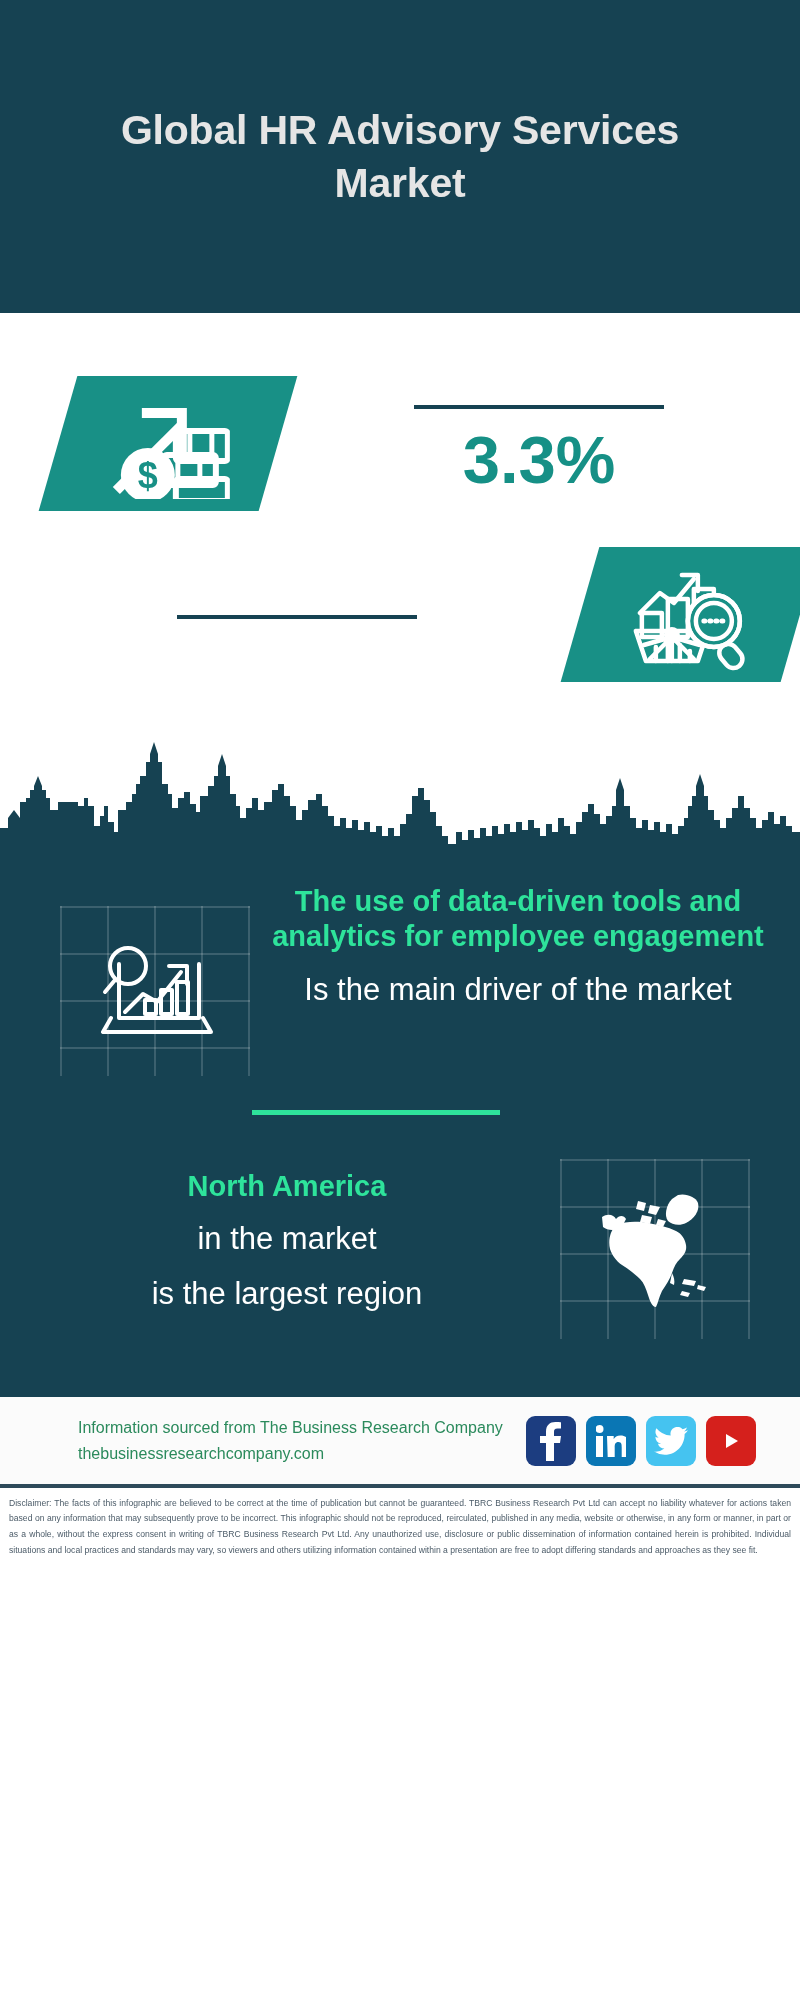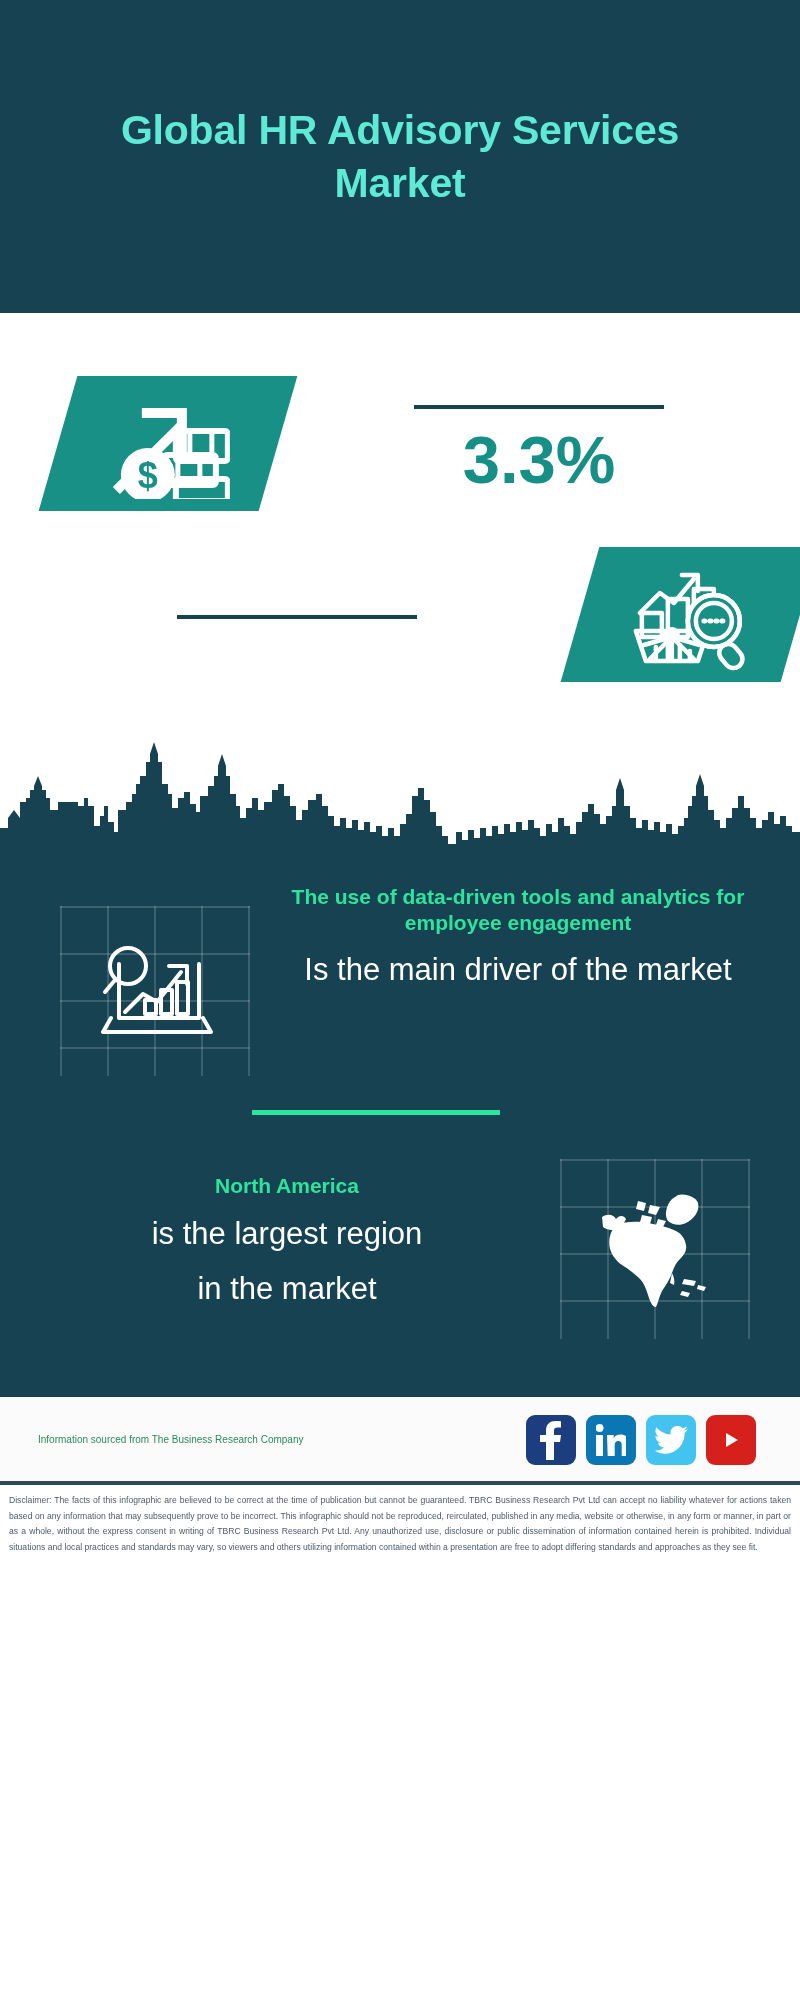--- a/index.html
+++ b/index.html
@@ -21,21 +21,21 @@
   .header{
     background:#164252;
     height:313px;
     display:flex;
     align-items:center;
     justify-content:center;
     box-sizing:border-box;
     padding:0 60px;
   }
   .header-title{
-    color:#5eead4;
+    color:#e5e5e5;
     font-size:41px;
     font-weight:bold;
     line-height:1.28;
     text-align:center;
     letter-spacing:-0.2px;
     margin:12px;
   }
 
   
   .white-area{
@@ -157,21 +157,21 @@
   }
   .driver-icon svg{position:relative;display:block;margin:30px auto 0 auto;}
 
   .driver-text{
     flex:1 1 auto;
     text-align:center;
     padding:0 22px 0 8px;
   }
   .t-green{
     color:#2ee39b;
-    font-size:21px;
+    font-size:29px;
     font-weight:bold;
     line-height:1.22;
     margin:0;
   }
   .t-white{
     color:#ffffff;
     font-size:31px;
     font-weight:normal;
     line-height:1.25;
     margin:16px;
@@ -214,23 +214,24 @@
   .footer{
     background:#fbfbfb;
     display:flex;
     align-items:center;
     padding:18px 22px 16px 38px;
     box-sizing:border-box;
   }
   .foot-src{
     flex:1 1 auto;
     color:#2b8a5c;
-    font-size:10px;
+    font-size:16px;
     line-height:1.65;
     font-family:"Liberation Sans", sans-serif;
+    margin-left:40px;
   }
   .socials{
     flex:0 0 auto;
     display:flex;
     gap:10px;
     align-items:center;
     margin-right:22px;
   }
   .soc{
     width:50px;height:50px;border-radius:9px;
@@ -351,22 +352,22 @@
         <p class="t-green">The use of data-driven tools and analytics for employee engagement</p>
         <p class="t-white">Is the main driver of the market</p>
       </div>
     </div>
 
     <hr class="green-rule">
 
     <div class="region-row">
       <div class="region-text">
         <p class="t-green">North America</p>
+        <p class="t-white">in the market</p>
         <p class="t-white">is the largest region</p>
-        <p class="t-white">in the market</p>
       </div>
       <div class="region-map">
         <div class="grid-bg"></div>
         <svg width="138" height="132" viewBox="0 0 138 132">
           <g fill="#ffffff">
 
             <path d="M92 14 C100 12 110 16 112 22 C114 30 108 38 100 42 C94 45 86 44 82 40 C78 35 80 24 86 18 Z"></path>
 
             <path d="M16 36 C22 32 28 34 30 38 C33 34 38 34 40 38 L36 46 C30 50 22 50 17 46 Z"></path>
 
@@ -390,20 +391,21 @@
           </g>
         </svg>
       </div>
     </div>
   </div>
 
   <div class="foot-sep"></div>
   <div class="footer">
     <div class="foot-src">
       <div>Information sourced from The Business Research Company</div>
+      <div>thebusinessresearchcompany.com</div>
     </div>
     <div class="socials">
       <a class="soc soc-fb">
         <svg width="24" height="40" viewBox="0 0 24 40">
             <path fill="#fff" d="M15 40V22h6l1-7h-7v-4c0-2 .6-3.4 3.5-3.4H22V1.3C21.2 1.2 18.9 1 16.3 1 10.9 1 7 4.3 7 10.4V15H1v7h6v18z"></path>
           </svg>
       </a>
       <a class="soc soc-li">
         <svg width="30" height="32" viewBox="0 0 30 32">
             <rect x="0" y="11" width="7" height="21" fill="#fff"></rect>

